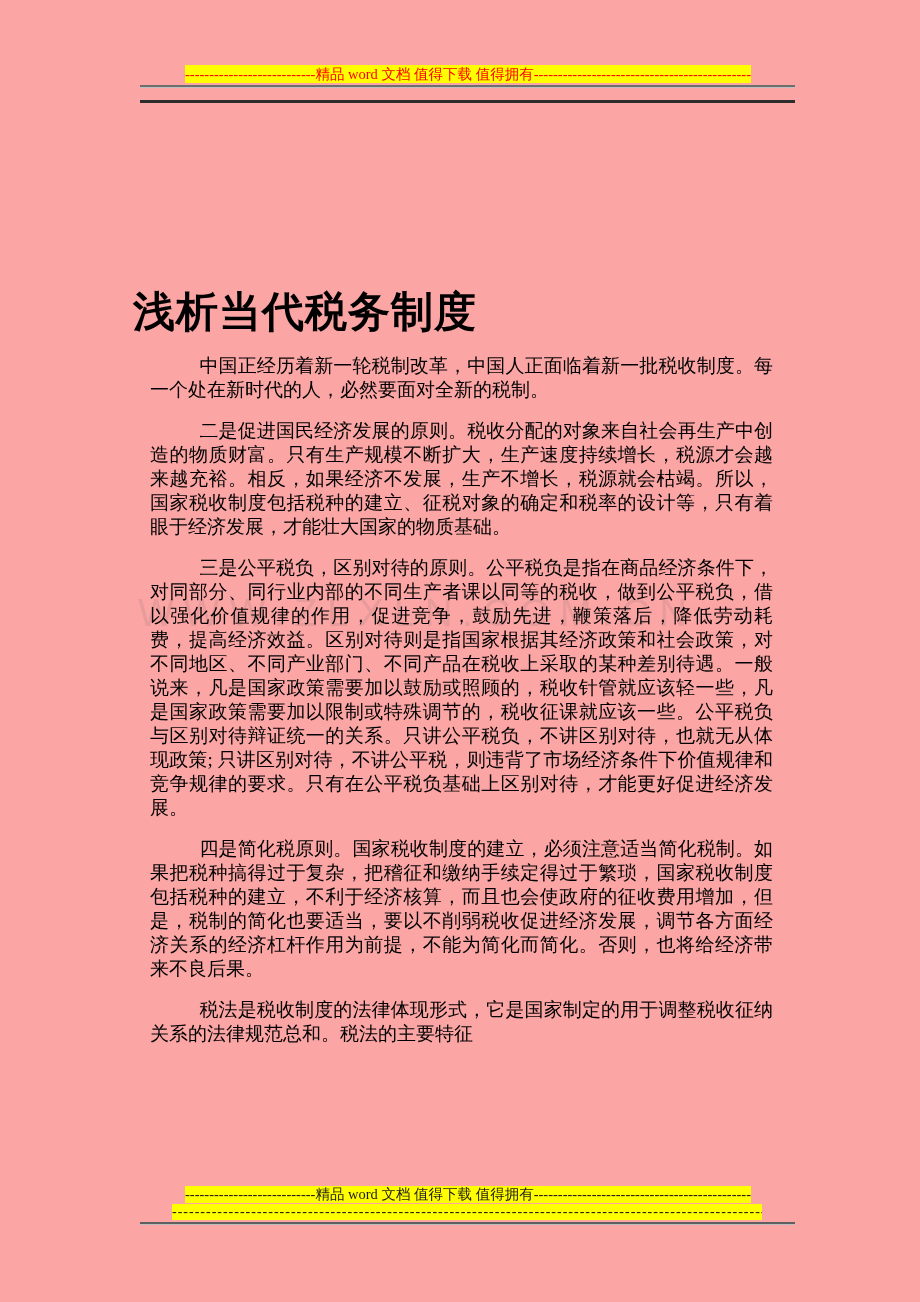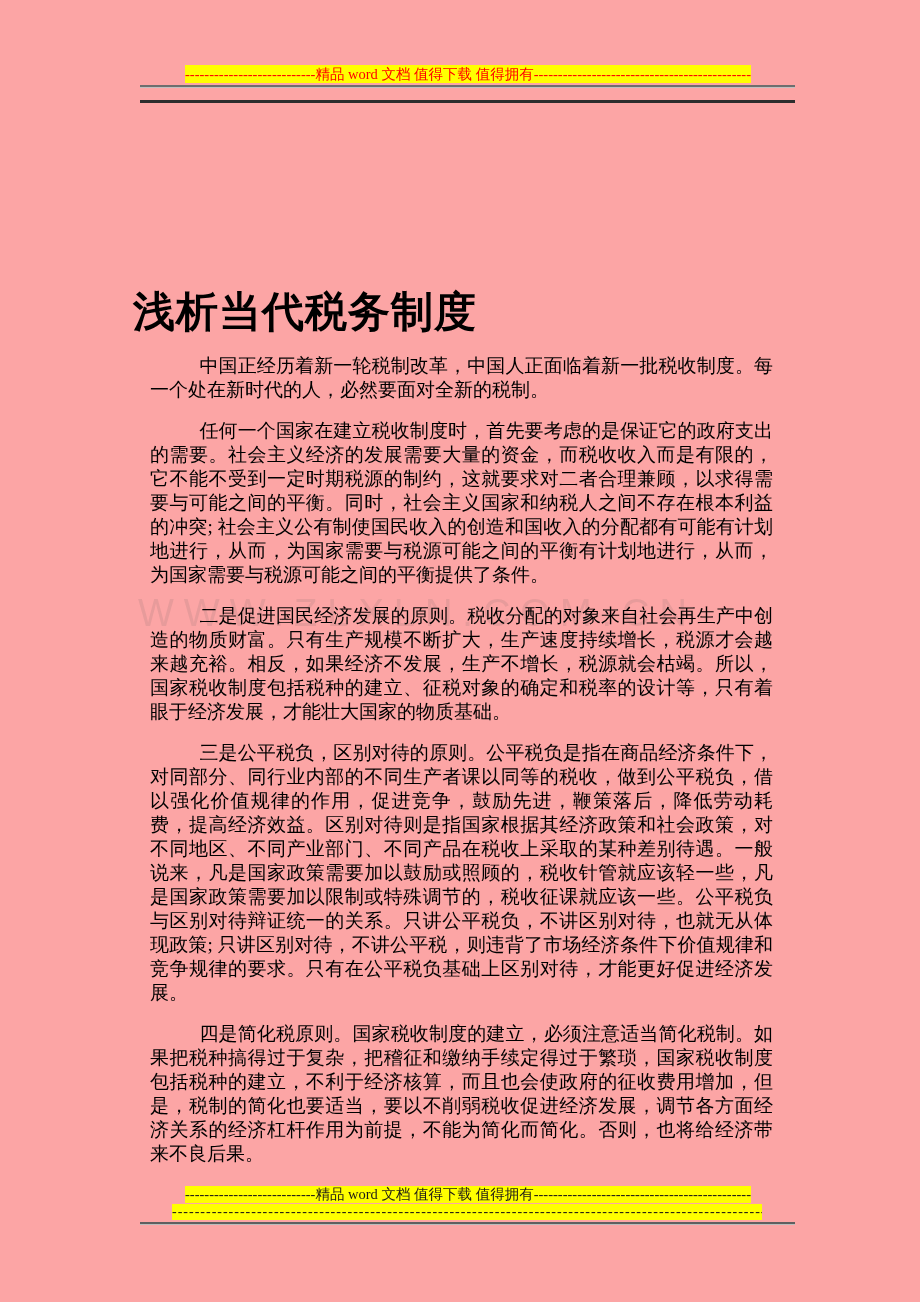--- a/index.html
+++ b/index.html
@@ -117,24 +117,24 @@
 
   <div class="rule-header"></div>
   <div class="rule-pagetop"></div>
 
   <div class="watermark">WWW.ZLXLN.COM.CN</div>
 
   <div class="content">
     <h1 class="doc-title">浅析当代税务制度</h1>
 
     <p class="body-par indent">中国正经历着新一轮税制改革，中国人正面临着新一批税收制度。每一个处在新时代的人，必然要面对全新的税制。</p>
-    <p class="body-par indent">任何一个国家在建立税收制度时，首先要考虑的是保证它的政府支出的需要。社会主义经济的发展需要大量的资金，而税收收入而是有限的，它不能不受到一定时期税源的制约，这就要求对二者合理兼顾，以求得需要与可能之间的平衡。同时，社会主义国家和纳税人之间不存在根本利益的冲突; 社会主义公有制使国民收入的创造和国收入的分配都有可能有计划地进行，从而，为国家需要与税源可能之间的平衡有计划地进行，从而，为国家需要与税源可能之间的平衡提供了条件。</p>
     <p class="body-par indent">二是促进国民经济发展的原则。税收分配的对象来自社会再生产中创造的物质财富。只有生产规模不断扩大，生产速度持续增长，税源才会越来越充裕。相反，如果经济不发展，生产不增长，税源就会枯竭。所以，国家税收制度包括税种的建立、征税对象的确定和税率的设计等，只有着眼于经济发展，才能壮大国家的物质基础。</p>
     <p class="body-par indent">三是公平税负，区别对待的原则。公平税负是指在商品经济条件下，对同部分、同行业内部的不同生产者课以同等的税收，做到公平税负，借以强化价值规律的作用，促进竞争，鼓励先进，鞭策落后，降低劳动耗费，提高经济效益。区别对待则是指国家根据其经济政策和社会政策，对不同地区、不同产业部门、不同产品在税收上采取的某种差别待遇。一般说来，凡是国家政策需要加以鼓励或照顾的，税收针管就应该轻一些，凡是国家政策需要加以限制或特殊调节的，税收征课就应该一些。公平税负与区别对待辩证统一的关系。只讲公平税负，不讲区别对待，也就无从体现政策; 只讲区别对待，不讲公平税，则违背了市场经济条件下价值规律和竞争规律的要求。只有在公平税负基础上区别对待，才能更好促进经济发展。</p>
     <p class="body-par indent">四是简化税原则。国家税收制度的建立，必须注意适当简化税制。如果把税种搞得过于复杂，把稽征和缴纳手续定得过于繁琐，国家税收制度包括税种的建立，不利于经济核算，而且也会使政府的征收费用增加，但是，税制的简化也要适当，要以不削弱税收促进经济发展，调节各方面经济关系的经济杠杆作用为前提，不能为简化而简化。否则，也将给经济带来不良后果。</p>
+    <p class="body-par indent">税法是税收制度的法律体现形式，它是国家制定的用于调整税收征纳关系的法律规范总和。税法的主要特征</p>
   </div>
 
   <div class="footer-line1">
     <span>---------------------------精品 word 文档 值得下载 值得拥有---------------------------------------------</span>
   </div>
 
   <div class="footer-line2">--------------------------------------------------------------------------------------------------------------------------------------------</div>
 
   <div class="rule-footer"></div>
 

